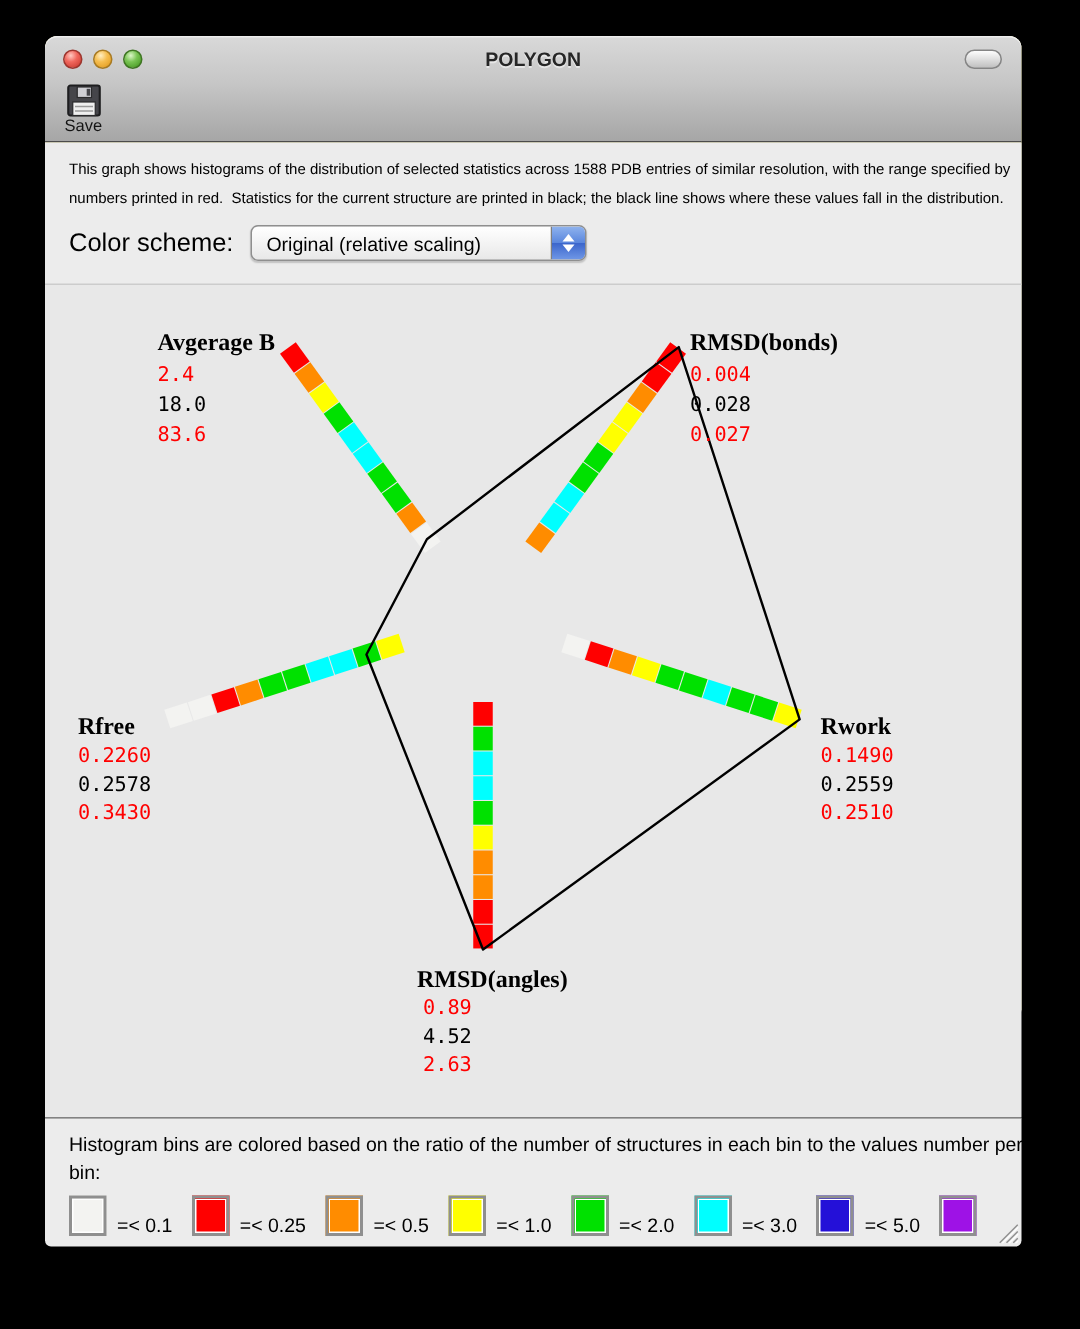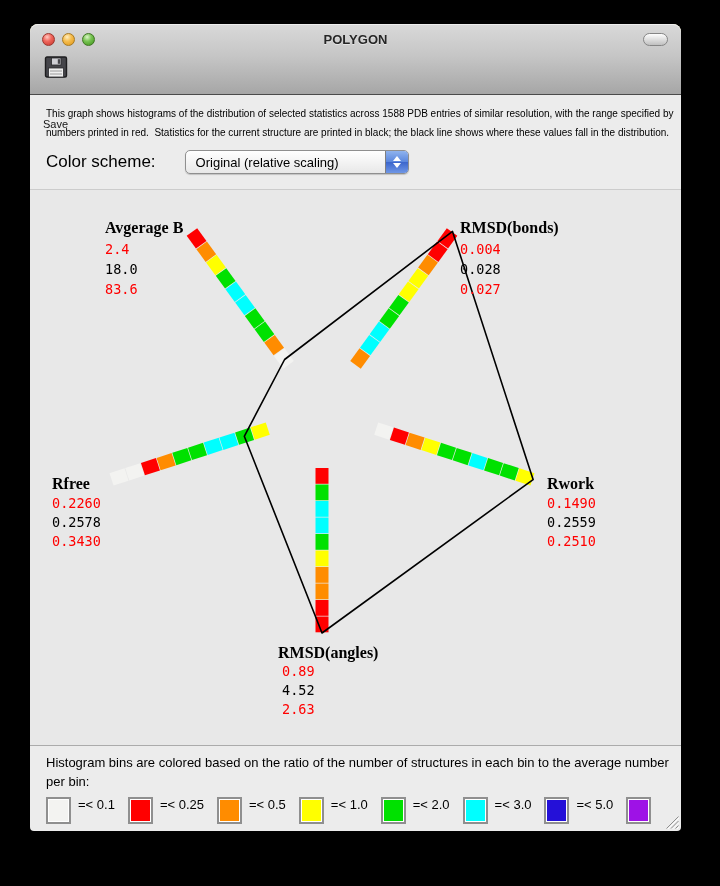--- a/index.html
+++ b/index.html
@@ -36,32 +36,32 @@
   }
   .title {
     flex:1; text-align:center; font-size:13px; font-weight:bold; color:#262626;
     text-shadow:0 1px 0 rgba(255,255,255,0.5);
   }
   .pill {
     position:absolute; right:13px; top:9px; width:25px; height:13px; border-radius:7px;
     background:linear-gradient(#fdfdfd,#c0c0c0); border:1px solid #858585; box-sizing:border-box;
   }
   .toolbar { height:38px; padding-left:13px; display:flex; align-items:flex-start; }
-  .save-btn { display:flex; flex-direction:column; align-items:center; margin-top:1px;gap:40px; }
+  .save-btn { display:flex; flex-direction:column; align-items:center; margin-top:1px; }
   .save-label { font-size:11px; color:#141414; margin-top:0px; }
   
   .info-panel {
     height:95px; background:#ececec; box-sizing:border-box;
     padding:8px 0 0 16px; border-bottom:1px solid #cccccc;
   }
   .description { margin:1px 0 0; font-size:10px; line-height:19px; color:#000; width:640px; }
   .scheme-row { display:flex; align-items:center; margin-top:8px; }
   .scheme-label { font-size:17px; color:#000; }
   .popup {
-    margin-left:29px; width:224px; height:24px; box-sizing:border-box;
+    margin-left:11px; width:224px; height:24px; box-sizing:border-box;
     border:1px solid #8f8f8f; border-radius:5px;
     background:linear-gradient(#ffffff, #e8e8e8);
     display:flex; align-items:center; position:relative;
     box-shadow:0 1px 1px rgba(0,0,0,0.18);
   }
   .popup-value { flex:1; font-size:13px; color:#000; padding-left:10px; white-space:nowrap; overflow:hidden; }
   .popup-cap {
     width:22px; height:22px; border-radius:0 4px 4px 0; margin-right:0;
     background:linear-gradient(#8fb3ee 0%, #5a86dd 50%, #3c66cc 51%, #6f97e6 100%);
     border-left:1px solid #7f7f7f;
@@ -73,21 +73,21 @@
   .plot-panel { height:555px; background:#e8e8e8; position:relative; }
   .plot-panel svg { position:absolute; left:0; top:0; }
   
   .footer-panel {
     height:86px; background:#ececec; box-sizing:border-box;
     border-top:1px solid #ababab; padding:7px 0 0 16px; position:relative;
     border-radius:0 0 4px 4px;
   }
   .footer-text { margin:0; font-size:13px; line-height:19px; color:#000; width:644px; }
   .legend-row { display:flex; align-items:center; margin-top:6px; }
-  .legend-item { display:flex; align-items:flex-start; margin-right:13px; }
+  .legend-item { display:flex; align-items:flex-end; margin-right:13px; }
   .swatch {
     width:21px; height:23px; border:2px solid #8f8f8f; box-sizing:content-box;
     box-shadow:inset 0 0 0 1px #ffffff; margin-right:7px; background:#fff;
   }
   .legend-label { font-size:13px; color:#000; white-space:nowrap; }
   .resize-grip { position:absolute; right:2px; bottom:2px; }
 </style>
 </head>
 <body>
 
@@ -212,21 +212,21 @@
         <text x="282" y="695" font-family="&quot;DejaVu Sans Mono&quot;, monospace" font-size="13.5" fill="#000000">4.52</text>
         <text x="282" y="714" font-family="&quot;DejaVu Sans Mono&quot;, monospace" font-size="13.5" fill="#ff0000">2.63</text>
         <text x="52" y="489" font-family="&quot;Liberation Serif&quot;, serif" font-size="16" font-weight="bold" fill="#000000">Rfree</text>
         <text x="52" y="508" font-family="&quot;DejaVu Sans Mono&quot;, monospace" font-size="13.5" fill="#ff0000">0.2260</text>
         <text x="52" y="527" font-family="&quot;DejaVu Sans Mono&quot;, monospace" font-size="13.5" fill="#000000">0.2578</text>
         <text x="52" y="546" font-family="&quot;DejaVu Sans Mono&quot;, monospace" font-size="13.5" fill="#ff0000">0.3430</text>
       </svg>
   </div>
 
   <div class="footer-panel">
-    <p class="footer-text">Histogram bins are colored based on the ratio of the number of structures in each bin to the average number per bin:</p>
+    <p class="footer-text">Histogram bins are colored based on the ratio of the number of structures in each bin to the values number per bin:</p>
     <div class="legend-row" id="legend-row">
         <div class="legend-item">
           <div class="swatch" style="background: rgb(243, 243, 241);"></div>
           <span class="legend-label">=&lt; 0.1</span>
         </div>
         <div class="legend-item">
           <div class="swatch" style="background: rgb(255, 0, 0);"></div>
           <span class="legend-label">=&lt; 0.25</span>
         </div>
         <div class="legend-item">

